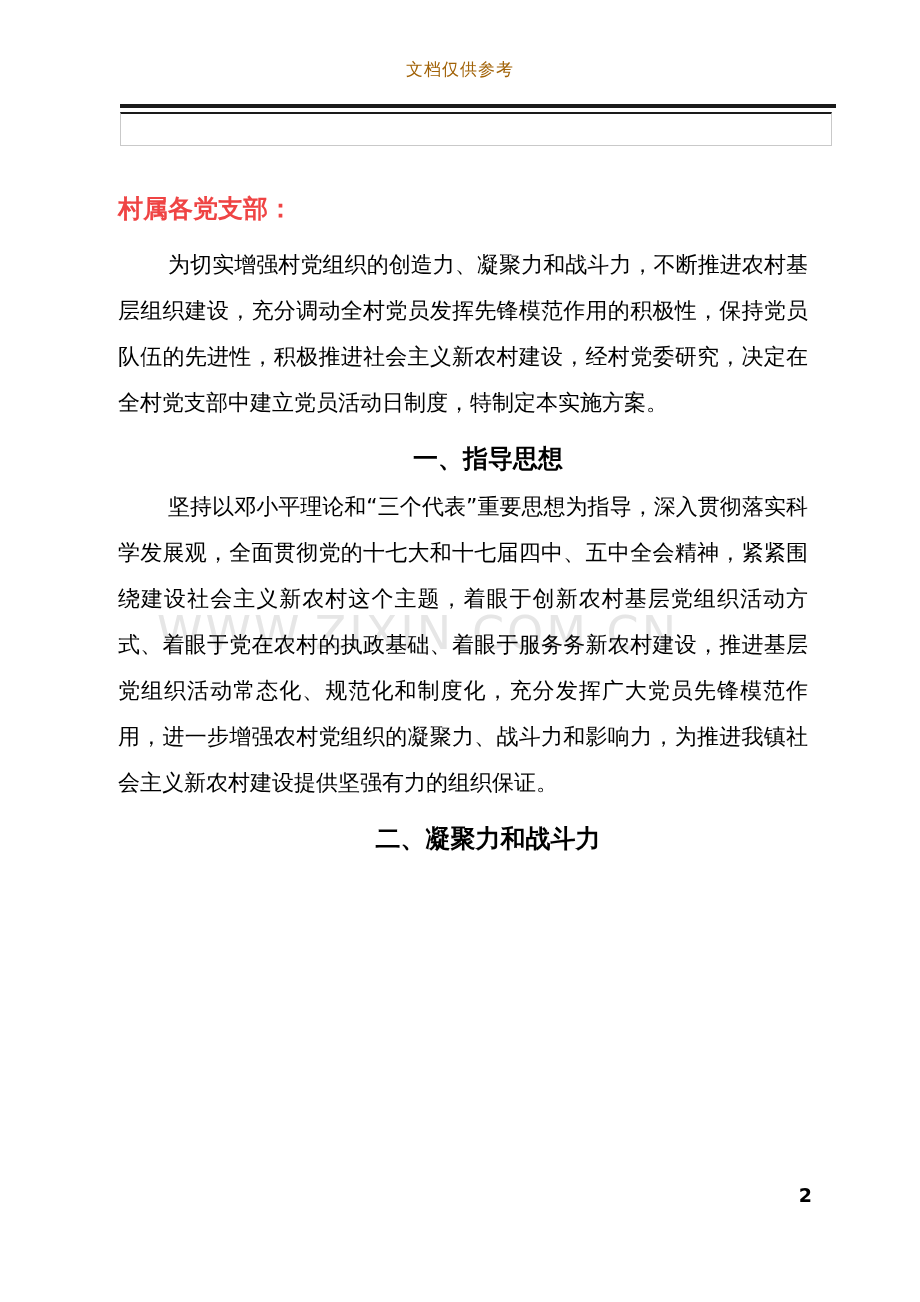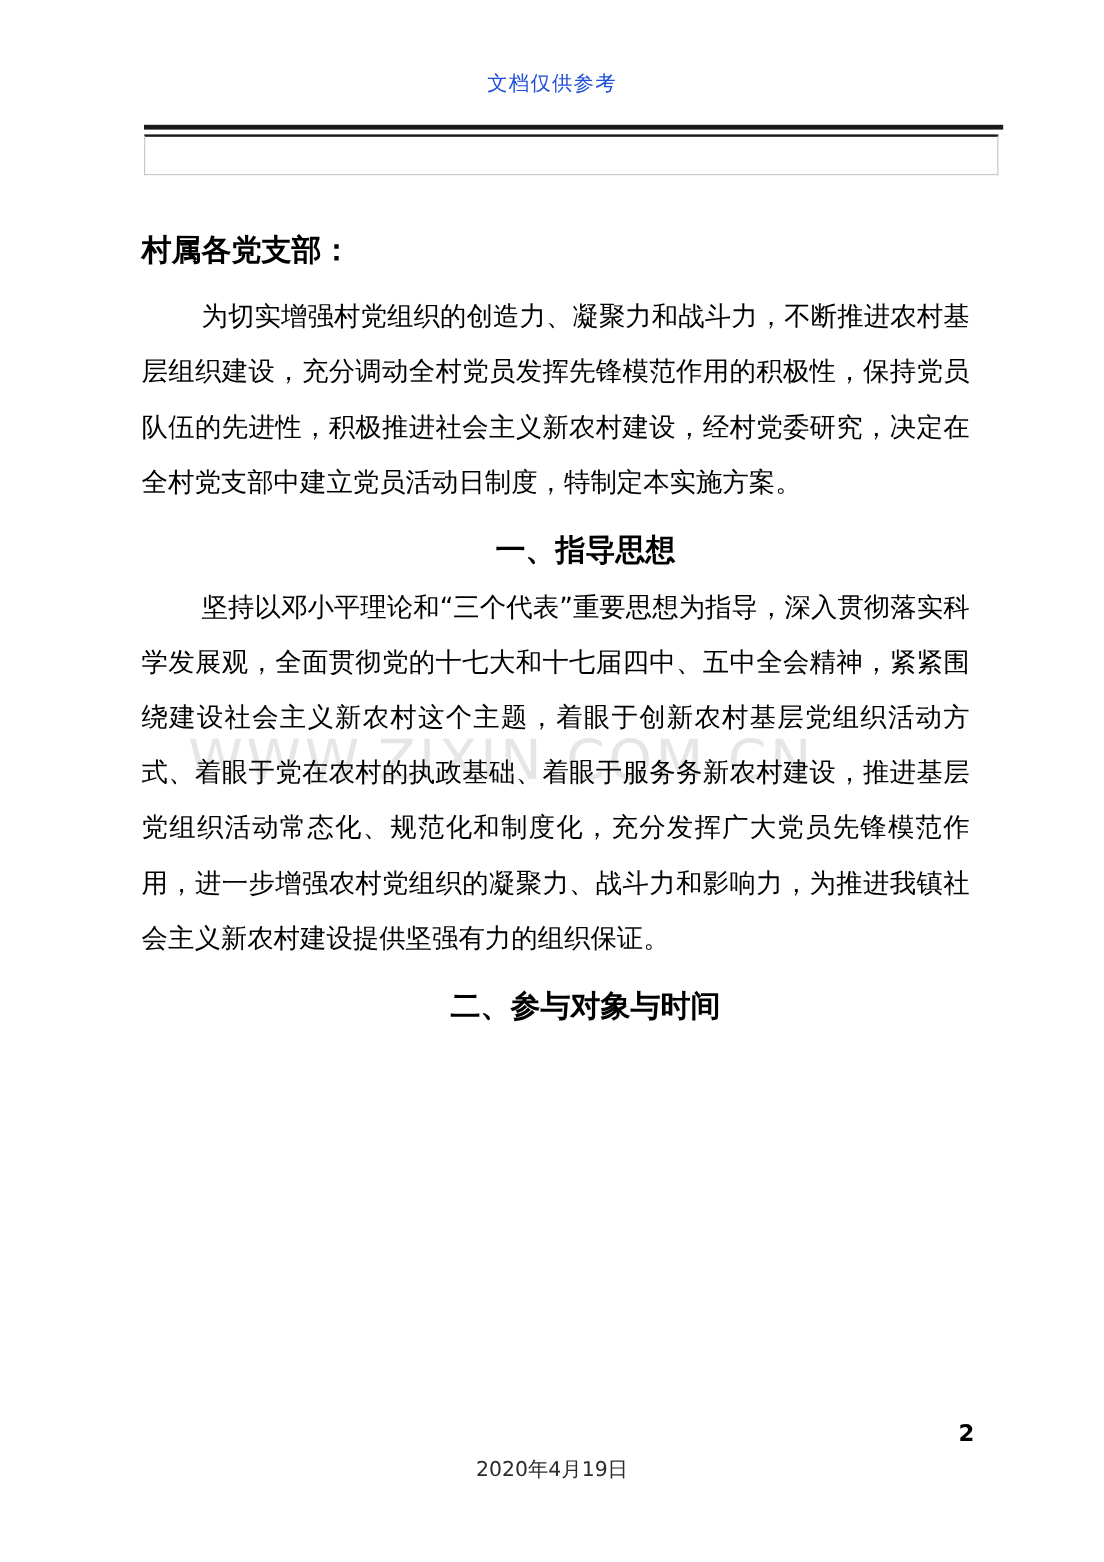--- a/index.html
+++ b/index.html
@@ -20,21 +20,21 @@
     height: 1302px;
     box-sizing: border-box;
   }
   .header-note {
     position: absolute;
     top: 58px;
     left: 0;
     width: 920px;
     text-align: center;
     font-size: 17px;
-    color: #1d4ed8;
+    color: #a16207;
     font-family: "DejaVu Sans", "Liberation Sans", sans-serif;
     letter-spacing: 1px;
   }
   .rule-thick {
     position: absolute;
     left: 120px;
     top: 104px;
     width: 716px;
     height: 4px;
     background: #1a1a1a;
@@ -49,21 +49,21 @@
     border-top: 2px solid #1a1a1a;
     box-sizing: border-box;
   }
   .content {
     position: absolute;
     left: 118px;
     top: 190px;
     width: 690px;
   }
   .addressee {
-    color: #000000;
+    color: #ef4444;
     font-size: 25px;
     font-weight: bold;
     font-family: "DejaVu Sans", "Liberation Sans", sans-serif;
     margin: 0 0 14px 0;
     line-height: 1.5;
   }
   p.body-text {
     font-size: 22px;
     line-height: 46px;
     margin: 0 0 2px 0;
@@ -143,19 +143,18 @@
   <div class="rule-thick"></div>
   <div class="rule-box"></div>
 
   <div class="watermark">WWW.ZIXIN.COM.CN</div>
 
   <div class="content">
     <p class="addressee">村属各党支部：</p>
     <p class="body-text">为切实增强村党组织的创造力、凝聚力和战斗力，不断推进农村基层组织建设，充分调动全村党员发挥先锋模范作用的积极性，保持党员队伍的先进性，积极推进社会主义新农村建设，经村党委研究，决定在全村党支部中建立党员活动日制度，特制定本实施方案。</p>
     <p class="heading">一、指导思想</p>
     <p class="body-text">坚持以邓小平理论和“三个代表”重要思想为指导，深入贯彻落实科学发展观，全面贯彻党的十七大和十七届四中、五中全会精神，紧紧围绕建设社会主义新农村这个主题，着眼于创新农村基层党组织活动方式、着眼于党在农村的执政基础、着眼于服务务新农村建设，推进基层党组织活动常态化、规范化和制度化，充分发挥广大党员先锋模范作用，进一步增强农村党组织的凝聚力、战斗力和影响力，为推进我镇社会主义新农村建设提供坚强有力的组织保证。</p>
-    <p class="heading">二、参与对象与时间</p>
+    <p class="heading">二、凝聚力和战斗力</p>
   </div>
 
   <div class="page-number">2</div>
-  <div class="footer-date">2020年4月19日</div>
 
 </div>
 
 </body></html>

